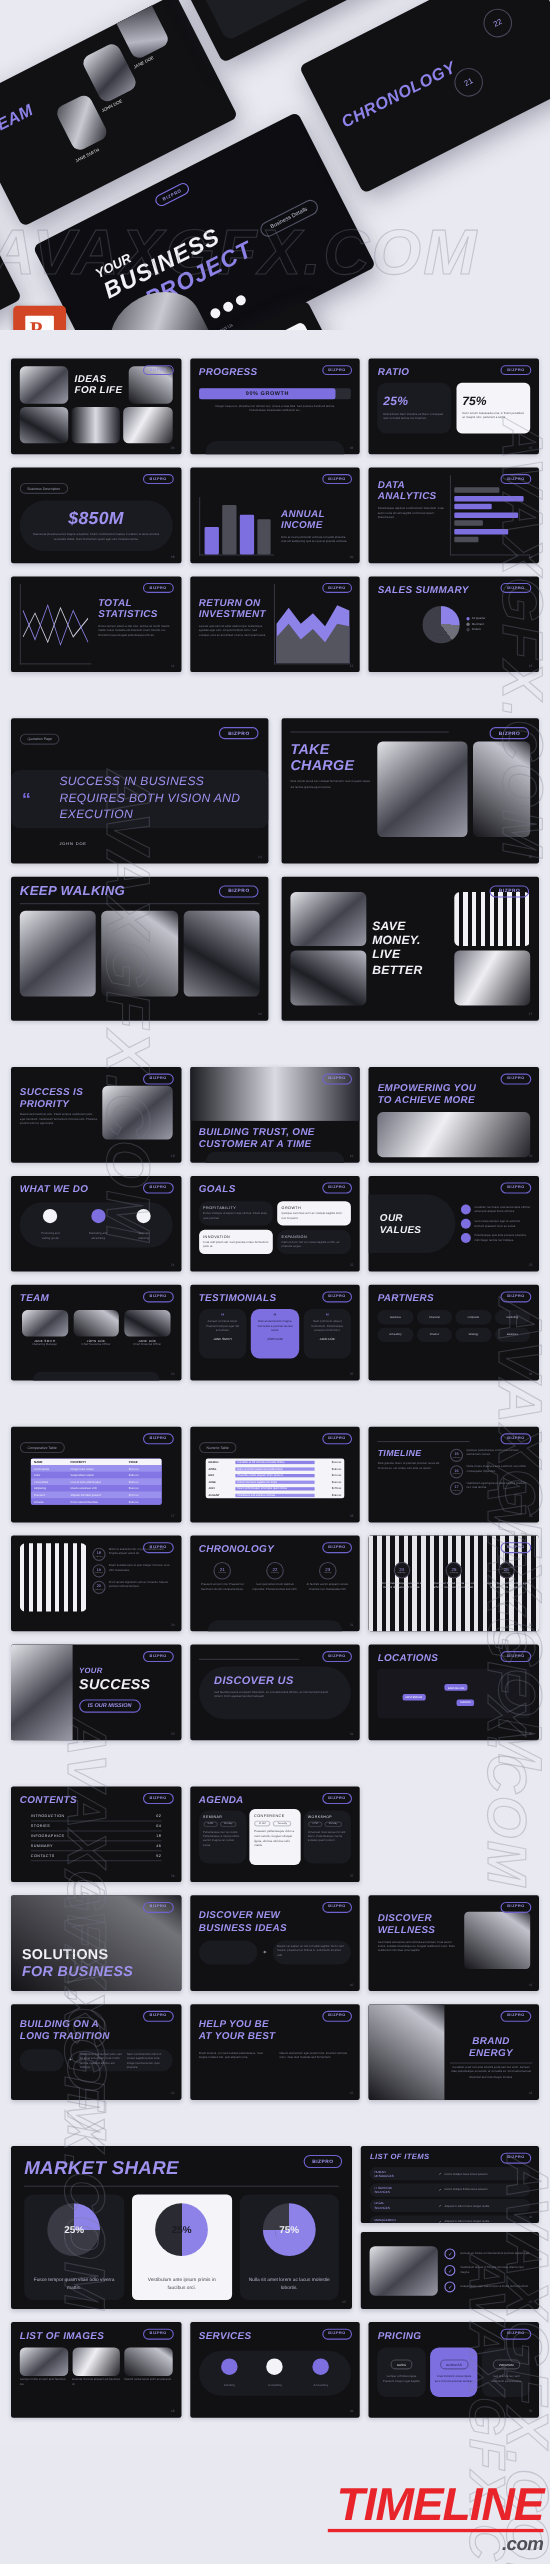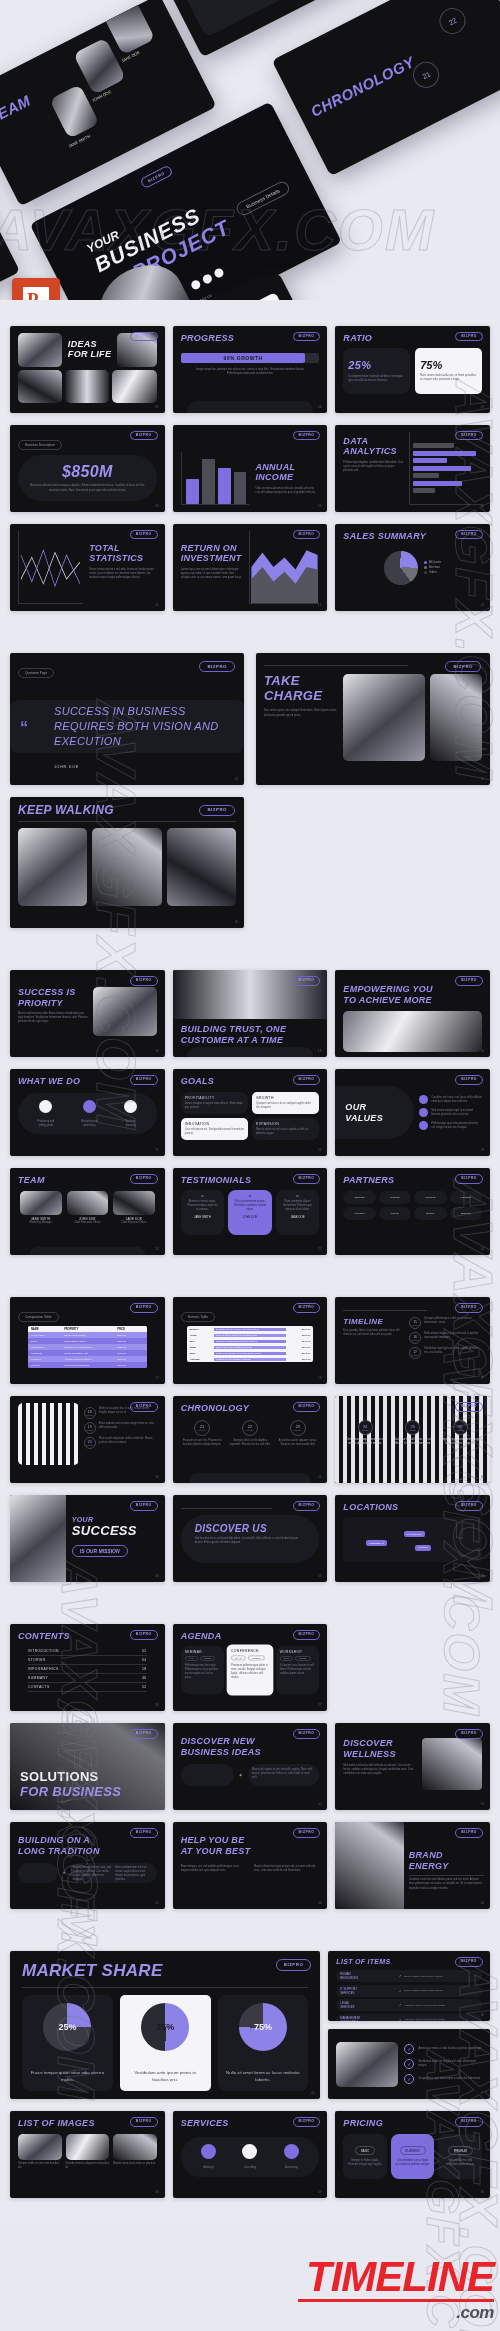--- a/index.html
+++ b/index.html
@@ -466,20 +466,40 @@
       <div class="s-title" style="font-size:12px;">KEEP WALKING</div>
       <div class="rule" style="margin-top:4px;"></div>
       <div style="display:flex; gap:5px; margin-top:6px; height:66%;">
         <div class="img imgA" style="flex:1;"></div>
         <div class="img imgB" style="flex:1;"></div>
         <div class="img imgC" style="flex:1;"></div>
       </div>
       <div class="pagenum">16</div>
     </div>
 
+    <div class="slide">
+      <div class="badge big">BIZPRO</div>
+      <div style="display:flex; gap:5px; height:100%; align-items:center;">
+        <div style="flex:1; display:flex; flex-direction:column; gap:4px; height:88%;">
+          <div class="img imgA" style="flex:1;"></div>
+          <div class="img imgC" style="flex:1;"></div>
+        </div>
+        <div style="flex:1;">
+          <div class="s-title white" style="font-size:11px; line-height:1.2; white-space:pre-line;">SAVE
+MONEY.
+LIVE
+BETTER</div>
+        </div>
+        <div style="flex:1; display:flex; flex-direction:column; gap:4px; height:88%;">
+          <div class="img stripes" style="flex:1;"></div>
+          <div class="img imgE" style="flex:1;"></div>
+        </div>
+      </div>
+      <div class="pagenum">17</div>
+    </div>
   </div>
   <div class="gap-lg"></div>
 </div>
 
 <div class="section">
   <div class="grid3">
     <div class="slide">
       <div class="badge">BIZPRO</div>
       <div style="display:flex; gap:5px; height:100%; padding-top:10px;">
         <div style="flex:1;">
@@ -1037,21 +1057,21 @@
         <div class="s-micro" style="flex:1;">Etiam tempus, orci sed sodales pellentesque, risus magna sodales nisl, quis aliquam urna.</div>
         <div class="s-micro" style="flex:1;">Mauris elementum eget pretium dui, sit amet vehicula nunc, vitae duis molestie sed fermentum.</div>
       </div>
       <div class="pagenum">43</div>
     </div>
 
     <div class="slide" style="padding:0;">
       <div class="badge">BIZPRO</div>
       <div style="display:flex; height:100%;">
         <div class="imgB" style="flex:1;"></div>
-        <div style="flex:1.1; padding:18% 6px 0 5px;">
+        <div style="flex:1.1; padding:18% 6px 0 5px;text-align:center;">
           <div class="s-title" style="line-height:1.2; white-space:pre-line;">BRAND
 ENERGY</div>
           <div class="rule" style="margin:3px 0;"></div>
           <div class="s-micro">Curabitur a est non ante lobortis porta sed nec enim. Aenean vitae pellentesque ex iaculis, at convallis ex. Sit sit amet laoreet imperdiet sed cras integer montes.</div>
         </div>
       </div>
       <div class="pagenum">44</div>
     </div>
   </div>
   <div class="gap-lg"></div>

